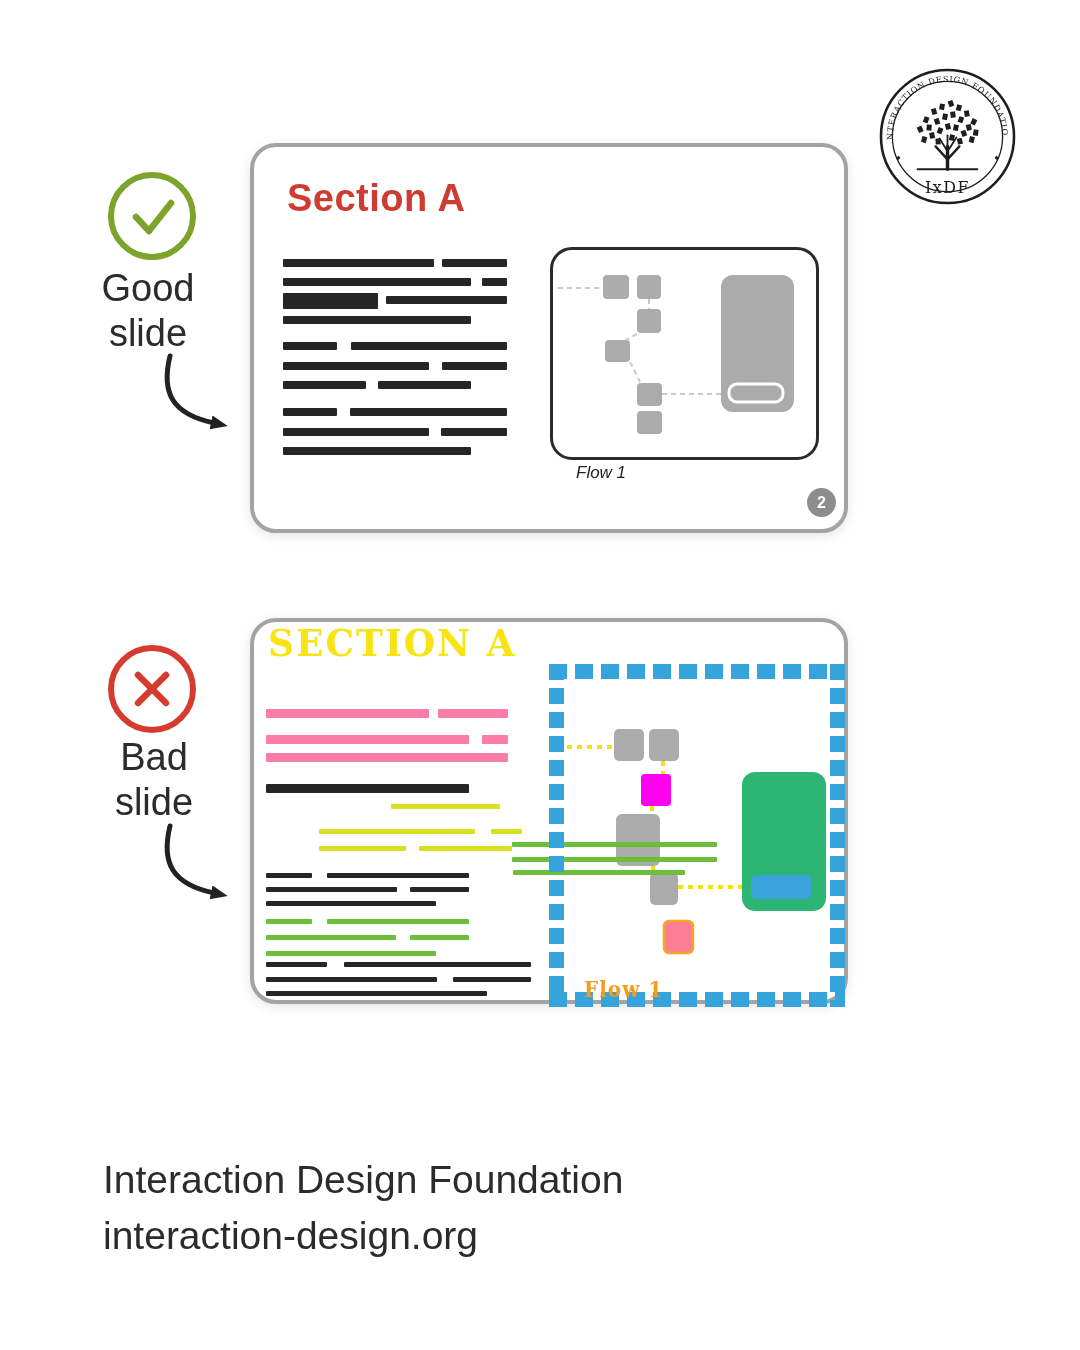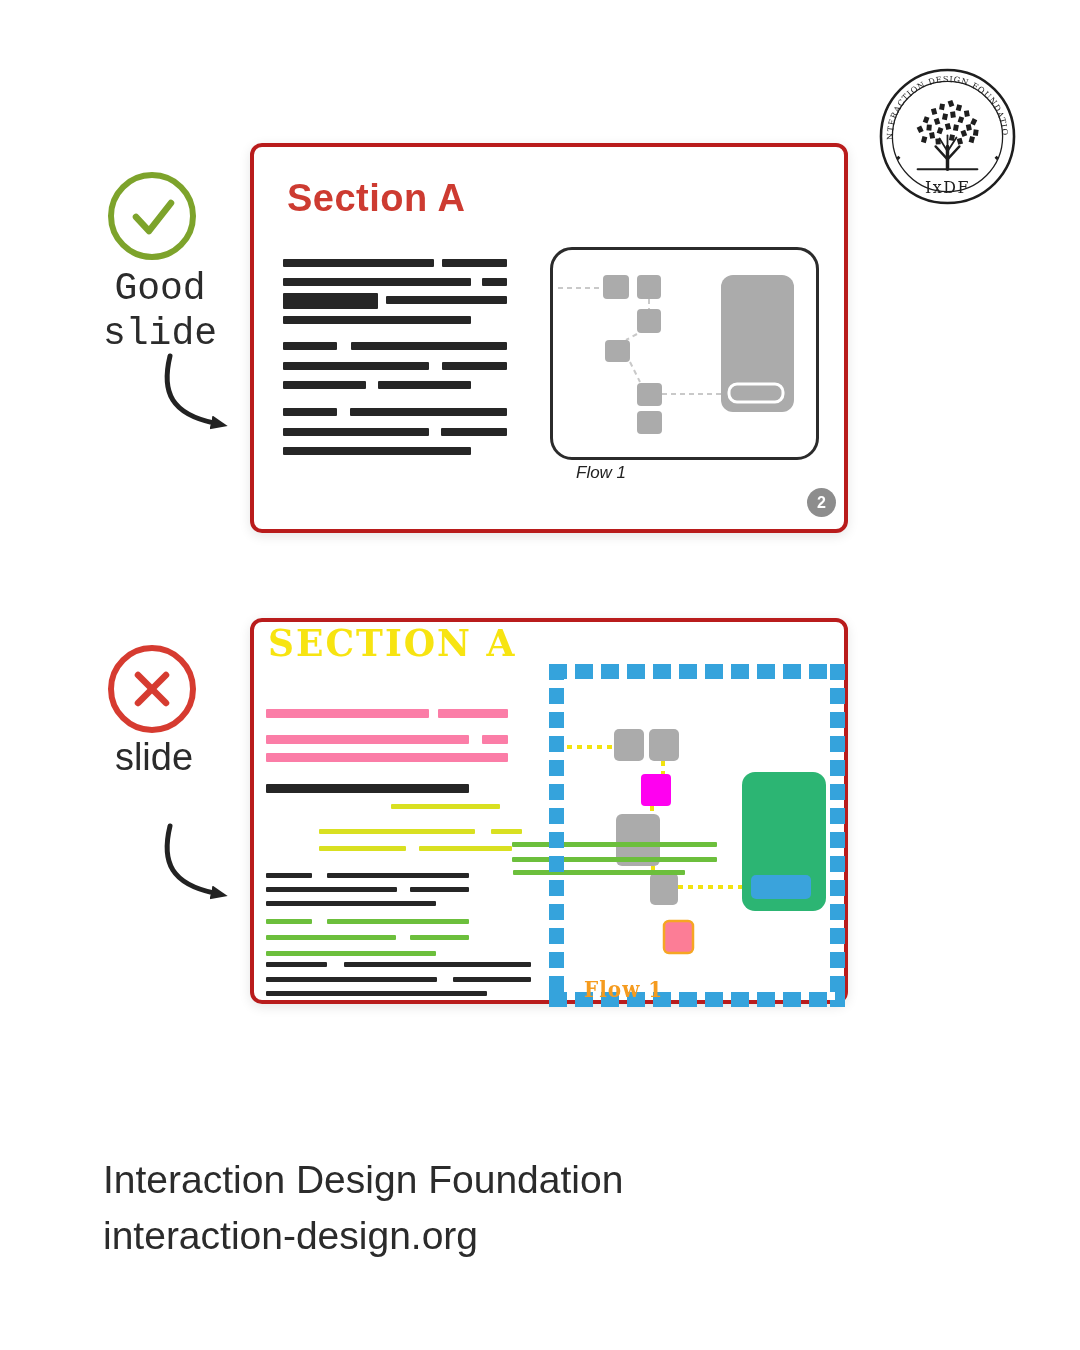--- a/index.html
+++ b/index.html
@@ -1,21 +1,21 @@
 <!DOCTYPE html>
 <html><head>
 <meta charset="utf-8">
 <style>
   html,body{margin:0;padding:0;background:#ffffff;}
   .canvas{position:relative;width:1080px;height:1350px;background:#ffffff;overflow:hidden;
           font-family:"Liberation Sans",sans-serif;color:#2b2b2b;}
   .abs{position:absolute;}
 
   
-  .card{position:absolute;background:#fff;border:4px solid #b91c1c;border-radius:12px;
+  .card{position:absolute;background:#fff;border:4px solid #a3a3a3;border-radius:26px;
         box-shadow:0 3px 12px rgba(0,0,0,.10);box-sizing:border-box;}
   .card-good{left:250px;top:143px;width:598px;height:390px;}
   .card-bad {left:250px;top:618px;width:598px;height:386px;}
 
   .bars{position:absolute;inset:0;z-index:3;pointer-events:none;}
   .bar{position:absolute;border-radius:1px;}
 
   .good-title{position:absolute;left:33px;top:30px;font-size:38px;font-weight:bold;
               color:#cd3b31;letter-spacing:.5px;z-index:2;}
   .bad-title{position:absolute;left:14px;top:-2px;font-family:"DejaVu Serif",serif;
@@ -47,21 +47,21 @@
                font-weight:bold;font-size:20px;color:#f59b1e;z-index:5;
                transform:scaleY(1.15);transform-origin:top left;letter-spacing:1px;}
 
   
   .status-circle{position:absolute;width:88px;height:88px;border-radius:50%;
                  box-sizing:border-box;background:#fff;}
   .status-circle.good{left:108px;top:172px;border:6px solid #7da32b;}
   .status-circle.bad {left:108px;top:645px;border:6px solid #d63b30;}
   .annot-label{position:absolute;width:130px;text-align:center;font-size:38px;
                line-height:45px;color:#2b2b2b;}
-  .annot-label.good{left:95px;top:266px;font-family:Liberation Mono, monospace;}
+  .annot-label.good{left:83px;top:266px;}
   .annot-label.bad {left:89px;top:735px;}
 
   
   .footer{position:absolute;left:103px;top:1152px;font-size:39px;line-height:56px;color:#2b2b2b;}
   .footer .l2{font-weight:normal;}
 
   svg{display:block;}
 </style>
 </head>
 <body>
@@ -187,20 +187,21 @@
     <div class="badge">2</div>
   </div>
 
   <div class="status-circle bad">
     <svg width="76" height="76" viewBox="0 0 76 76">
       <line x1="24" y1="24" x2="52" y2="52" stroke="#d63b30" stroke-width="6.5" stroke-linecap="round"></line>
       <line x1="52" y1="24" x2="24" y2="52" stroke="#d63b30" stroke-width="6.5" stroke-linecap="round"></line>
     </svg>
   </div>
   <div class="annot-label bad">
+    <div>Bad</div>
     <div>slide</div>
   </div>
   <svg class="abs" style="left:148px;top:818px;" width="100" height="90" viewBox="0 0 100 90">
     <defs>
       <marker id="ah2" markerUnits="userSpaceOnUse" markerWidth="20" markerHeight="16" refX="3" refY="7" orient="auto">
         <path d="M0,0 L17,7 L0,14 Z" fill="#222"></path>
       </marker>
     </defs>
     <path d="M22,8 C13,45 24,66 66,75" fill="none" stroke="#222" stroke-width="5" stroke-linecap="round" marker-end="url(#ah2)"></path>
   </svg>

